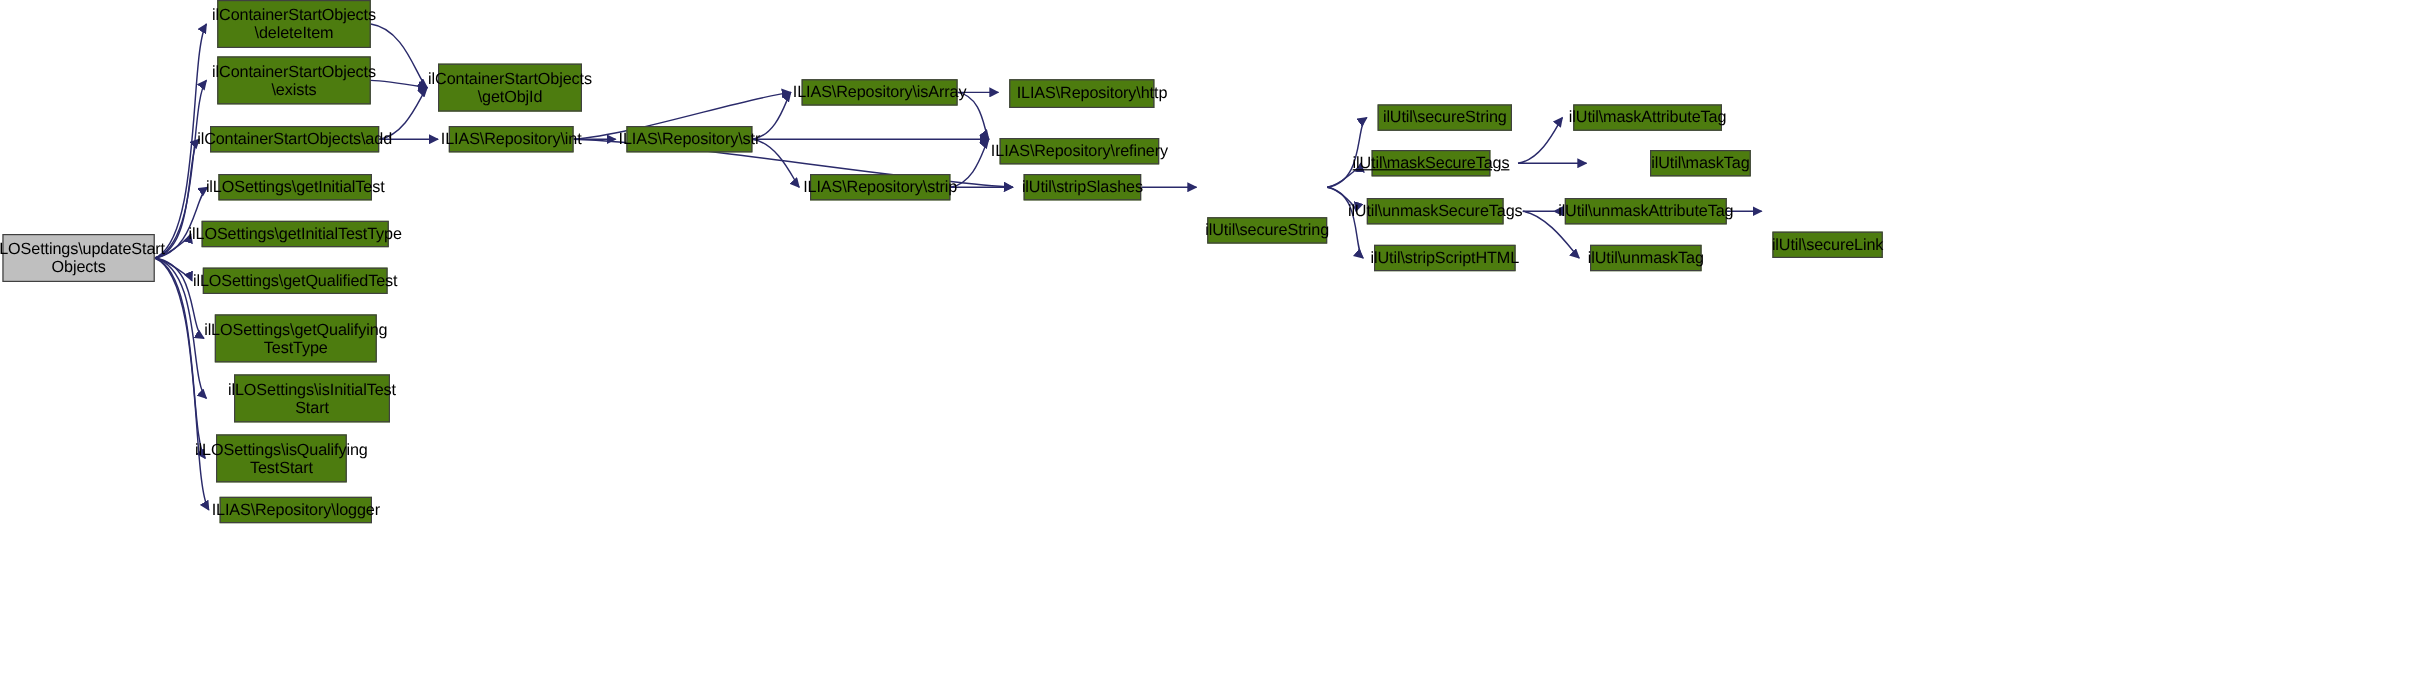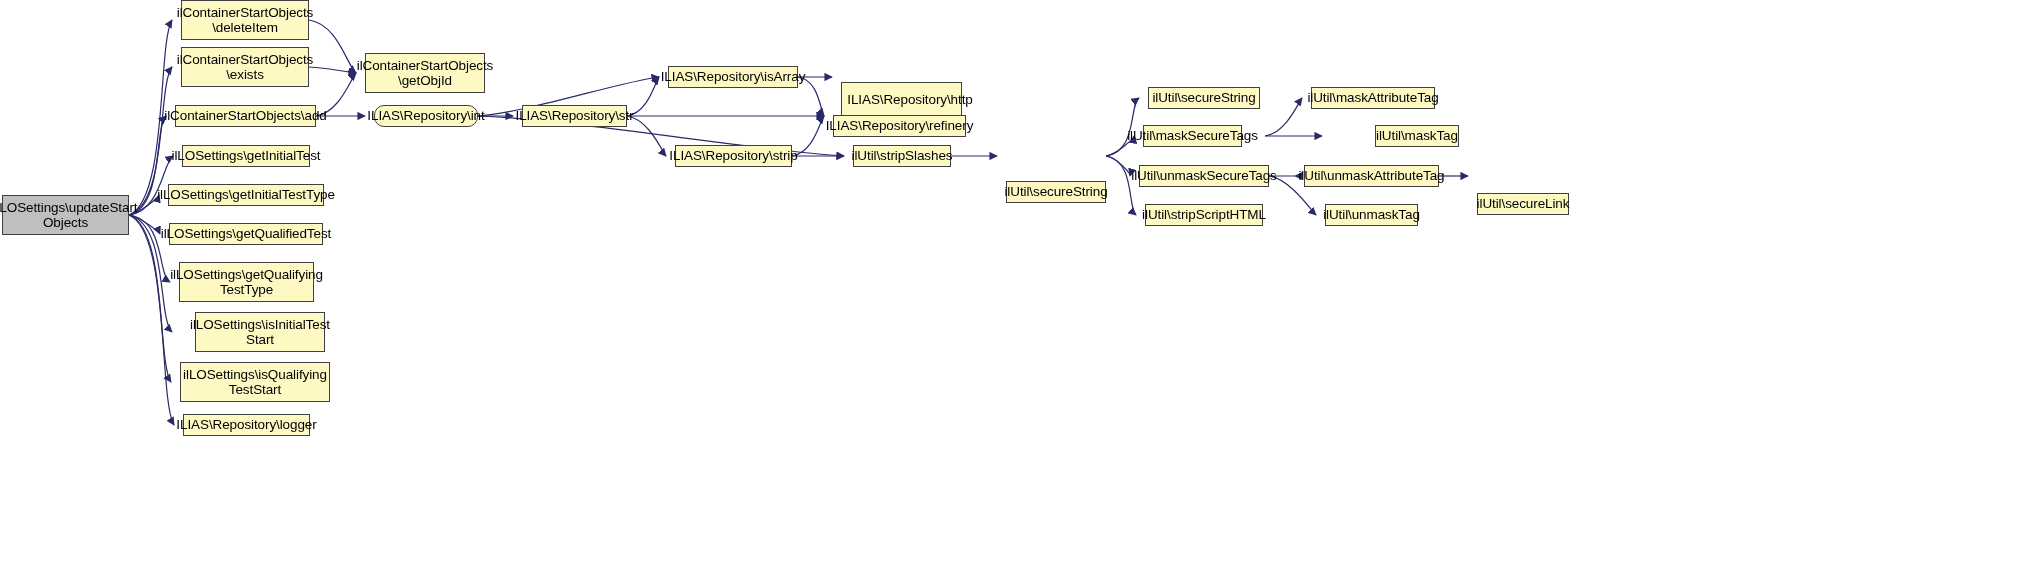--- a/index.html
+++ b/index.html
@@ -22,21 +22,21 @@
     left: 0;
     top: 0;
     width: 2020px;
     height: 569px;
     pointer-events: none;
   }
   .node {
     position: absolute;
     box-sizing: border-box;
     border: 1px solid #404040;
-    background: #fef9c3;
+    background: #4d7c0f;
     color: #000000;
     font-family: "Liberation Sans", sans-serif;
     font-size: 13.5px;
     line-height: 15.5px;
     display: flex;
     align-items: center;
     justify-content: center;
     text-align: center;
     white-space: pre-line;
     letter-spacing: -0.1px;
@@ -102,36 +102,36 @@
       <div class="node" style="left: 181px; top: 47px; width: 128px; height: 40px;">ilContainerStartObjects
 \exists</div>
       <div class="node" style="left: 175px; top: 105px; width: 141px; height: 22px;">ilContainerStartObjects\add</div>
       <div class="node" style="left: 182px; top: 145px; width: 128px; height: 22px;">ilLOSettings\getInitialTest</div>
       <div class="node" style="left: 168px; top: 184px; width: 156px; height: 22px;">ilLOSettings\getInitialTestType</div>
       <div class="node" style="left: 169px; top: 223px; width: 154px; height: 22px;">ilLOSettings\getQualifiedTest</div>
       <div class="node" style="left: 179px; top: 262px; width: 135px; height: 40px;">ilLOSettings\getQualifying
 TestType</div>
       <div class="node" style="left: 195px; top: 312px; width: 130px; height: 40px;">ilLOSettings\isInitialTest
 Start</div>
-      <div class="node" style="left: 180px; top: 362px; width: 150px; height: 40px;">ilLOSettings\isQualifying
+      <div class="node" style="left: 180px; top: 362px; width: 109px; height: 40px;">ilLOSettings\isQualifying
 TestStart</div>
       <div class="node" style="left: 183px; top: 414px; width: 127px; height: 22px;">ILIAS\Repository\logger</div>
       <div class="node" style="left: 365px; top: 53px; width: 120px; height: 40px;">ilContainerStartObjects
 \getObjId</div>
-      <div class="node" style="left: 374px; top: 105px; width: 104px; height: 22px; border-radius: 10px;">ILIAS\Repository\int</div>
+      <div class="node" style="left: 374px; top: 105px; width: 104px; height: 22px;">ILIAS\Repository\int</div>
       <div class="node" style="left: 522px; top: 105px; width: 105px; height: 22px;">ILIAS\Repository\str</div>
       <div class="node" style="left: 668px; top: 66px; width: 130px; height: 22px;">ILIAS\Repository\isArray</div>
       <div class="node" style="left: 675px; top: 145px; width: 117px; height: 22px;">ILIAS\Repository\strip</div>
-      <div class="node" style="left: 841px; top: 82px; width: 121px; height: 36px; padding-left: 17px;">ILIAS\Repository\http</div>
+      <div class="node" style="left: 841px; top: 66px; width: 121px; height: 24px; padding-left: 17px;">ILIAS\Repository\http</div>
       <div class="node" style="left: 833px; top: 105px; width: 133px; height: 22px; margin-top: 10px;">ILIAS\Repository\refinery</div>
       <div class="node" style="left: 853px; top: 145px; width: 98px; height: 22px;">ilUtil\stripSlashes</div>
       <div class="node" style="left: 1006px; top: 145px; width: 100px; height: 22px; margin-top: 36px;">ilUtil\secureString</div>
       <div class="node" style="left: 1148px; top: 87px; width: 112px; height: 22px;">ilUtil\secureString</div>
-      <div class="node" style="left: 1143px; top: 125px; width: 99px; height: 22px;">ilUtil\maskSecureTags</div>
-      <div class="node" style="left: 1139px; top: 165px; width: 130px; height: 22px;">ilUtil\unmaskSecureTags</div>
+      <div class="node" style="left: 1143px; top: 125px; width: 99px; height: 22px; text-decoration: underline;">ilUtil\maskSecureTags</div>
+      <div class="node" style="left: 1139px; top: 165px; width: 114px; height: 22px;">ilUtil\unmaskSecureTags</div>
       <div class="node" style="left: 1145px; top: 204px; width: 118px; height: 22px;">ilUtil\stripScriptHTML</div>
       <div class="node" style="left: 1311px; top: 87px; width: 124px; height: 22px;">ilUtil\maskAttributeTag</div>
       <div class="node" style="left: 1331px; top: 125px; width: 84px; height: 22px; margin-left: 44px;">ilUtil\maskTag</div>
       <div class="node" style="left: 1304px; top: 165px; width: 135px; height: 22px;">ilUtil\unmaskAttributeTag</div>
       <div class="node" style="left: 1325px; top: 204px; width: 93px; height: 22px;">ilUtil\unmaskTag</div>
       <div class="node" style="left: 1477px; top: 165px; width: 92px; height: 22px; margin-top: 28px;">ilUtil\secureLink</div>
     </div>
 </div>
 
 </body></html>

